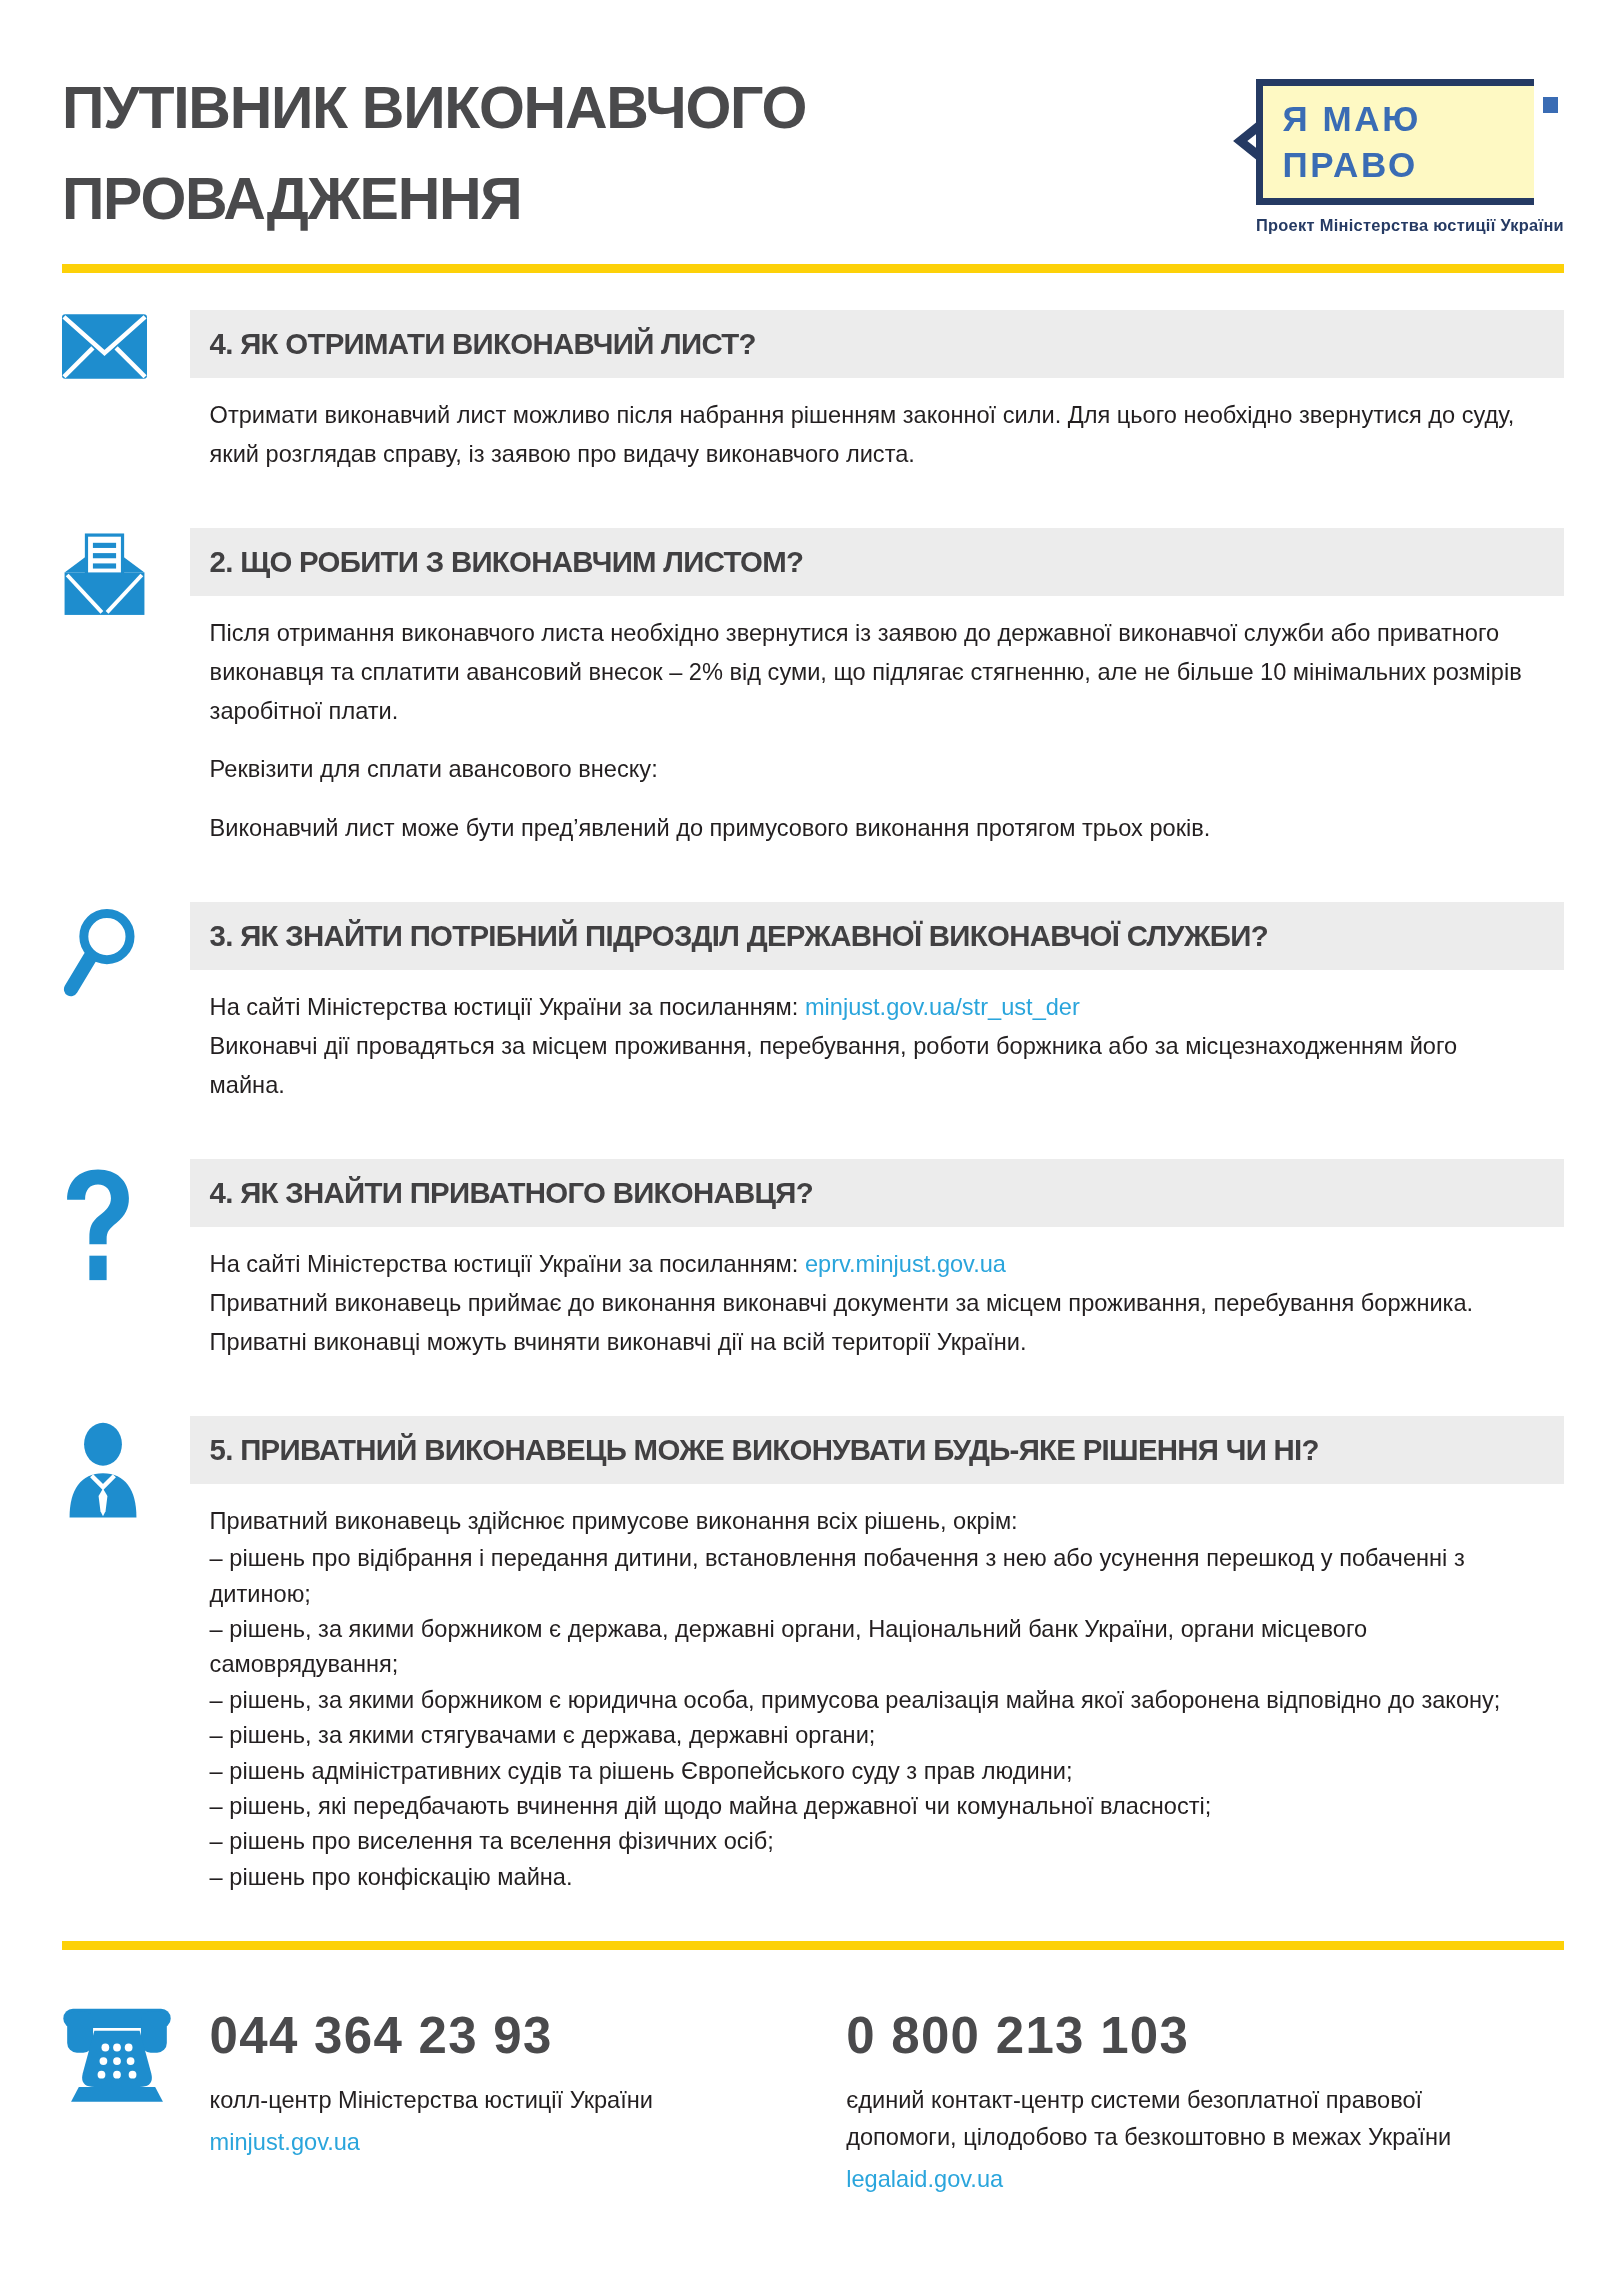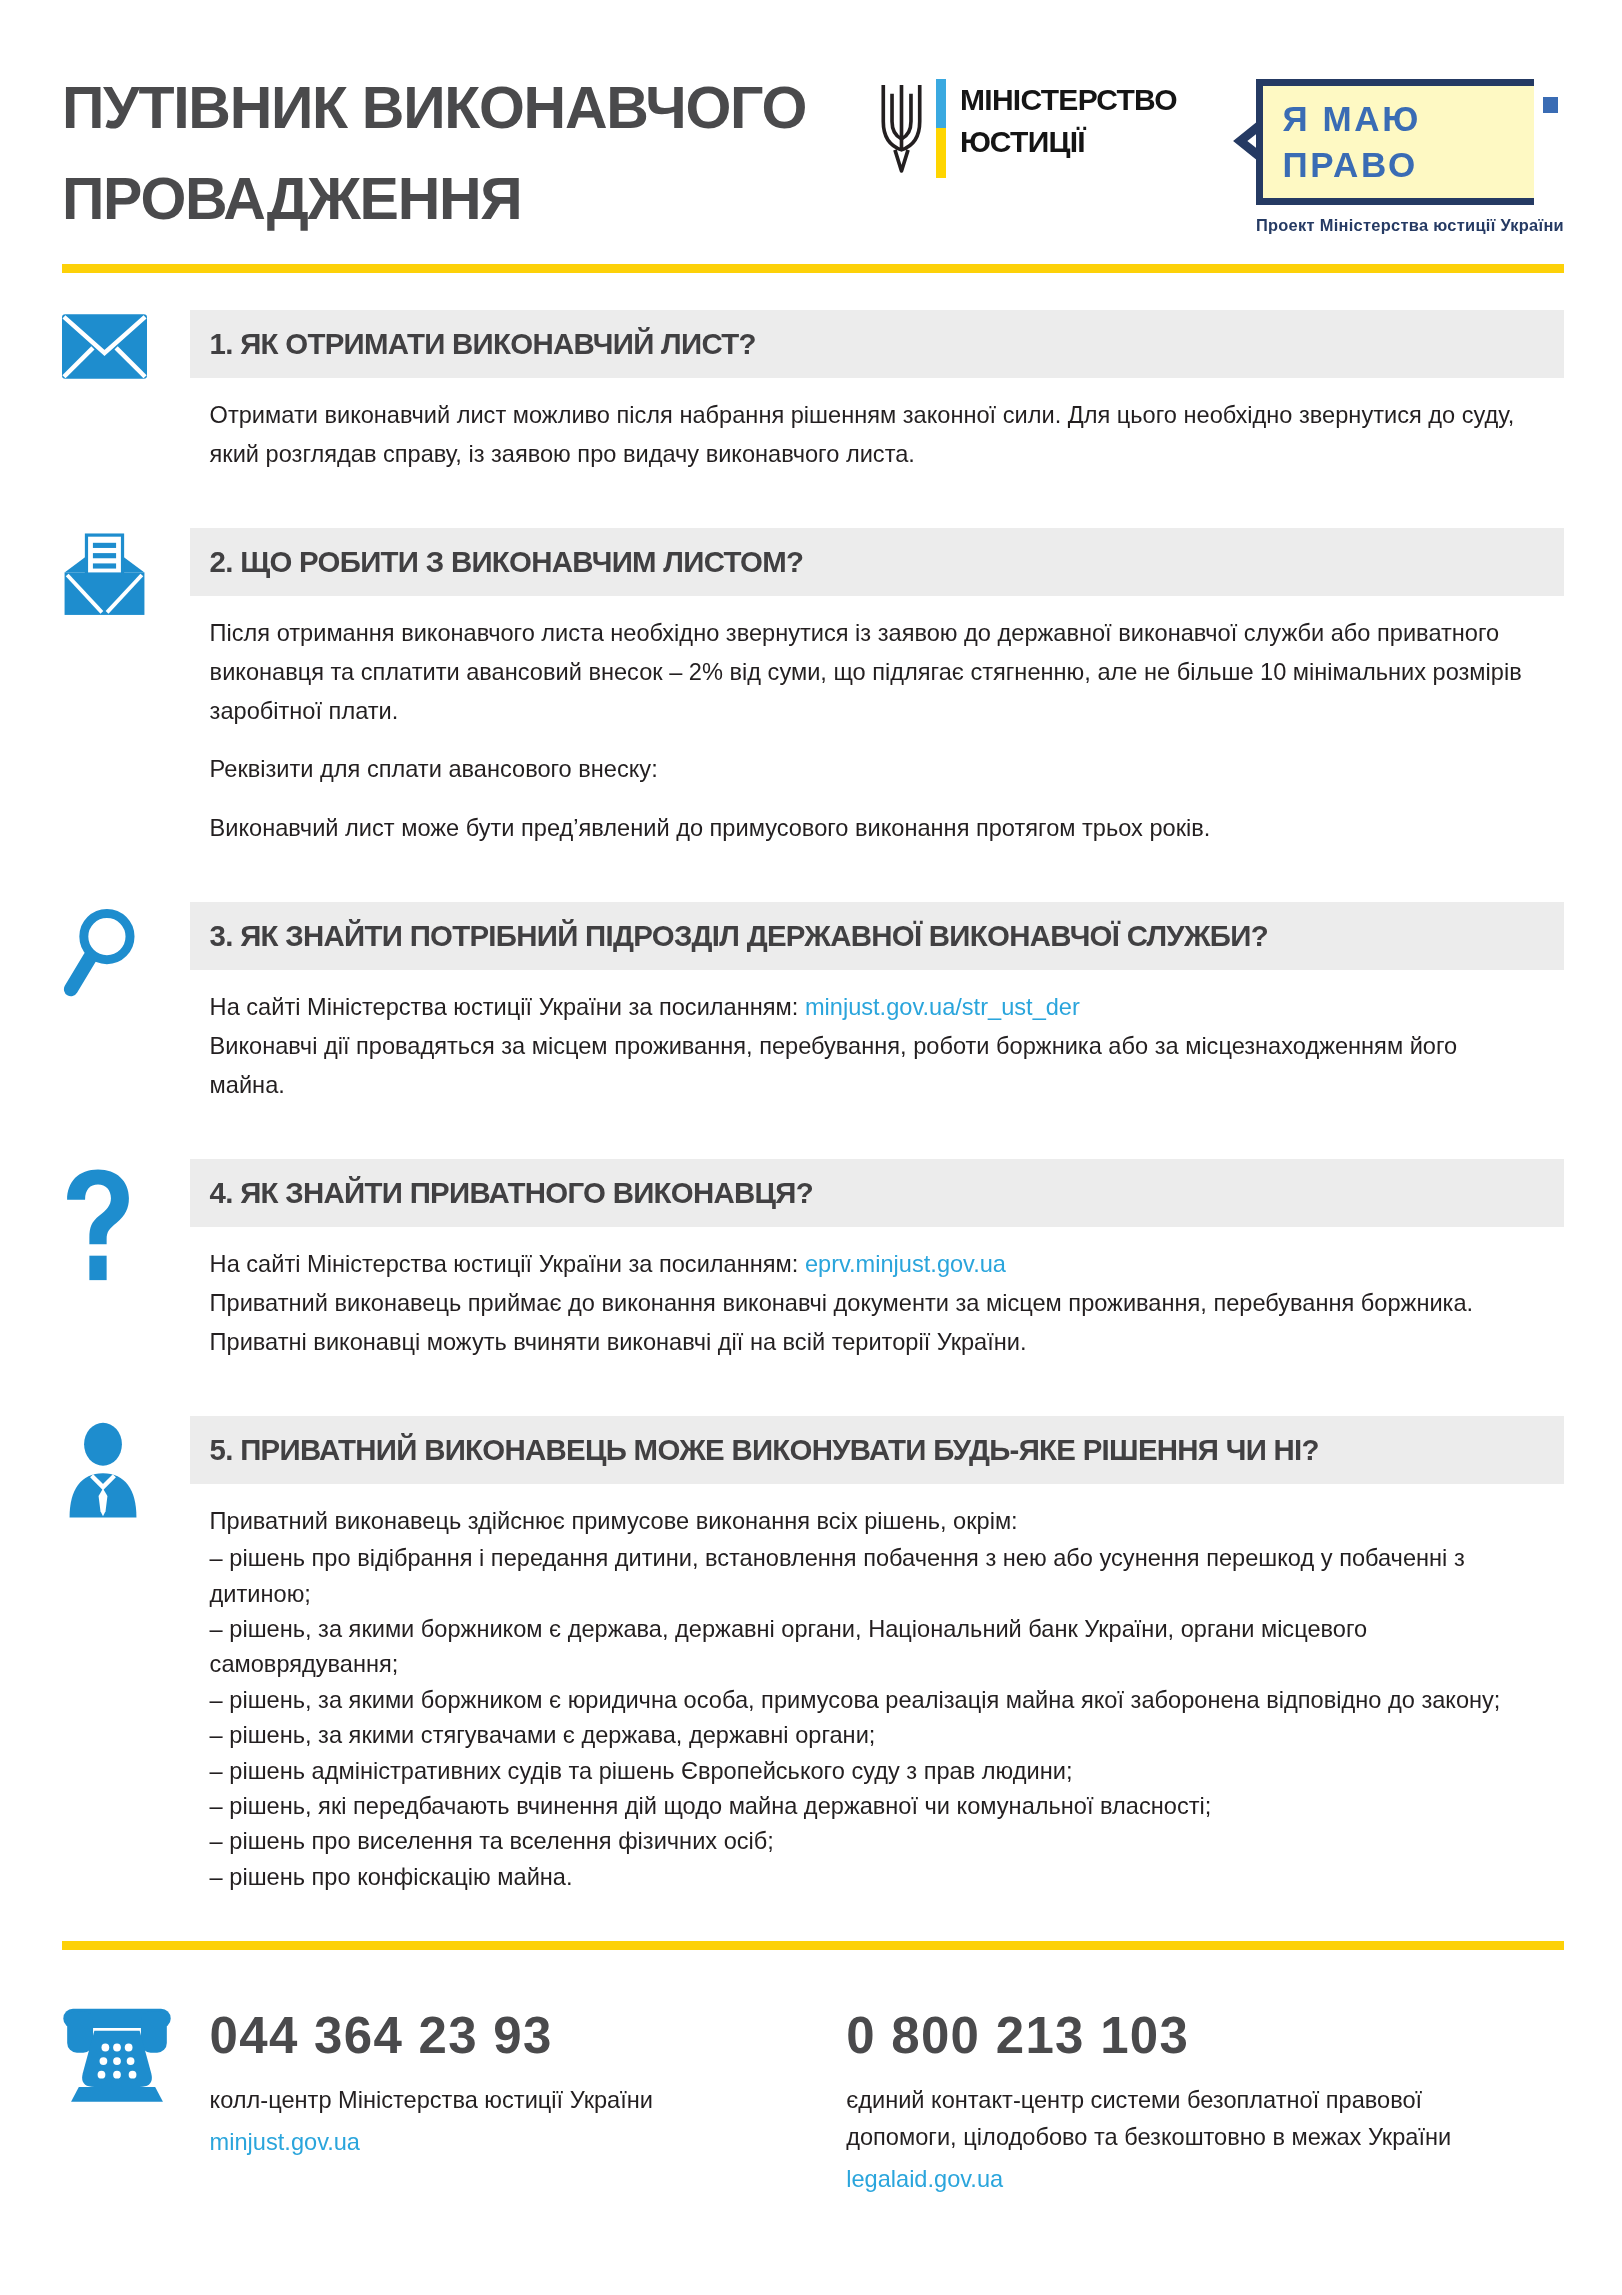--- a/index.html
+++ b/index.html
@@ -68,35 +68,20 @@
 <div class="page">
 
   <div class="header">
     <div class="page-title">
       <div>ПУТІВНИК ВИКОНАВЧОГО</div>
       <div>ПРОВАДЖЕННЯ</div>
     </div>
 
     <div class="logos">
 
-      <div class="minjust-logo">
-        <span class="trident">
-          <svg width="51" height="98" viewBox="0 0 70 130" fill="none" stroke="currentColor" stroke-width="5" stroke-linejoin="round">
-            <path d="M10 6 v50 c0 22 10 34 25 39 c15 -5 25 -17 25 -39 v-50"></path>
-            <path d="M22 18 v38 c0 12 5 20 13 24 c8 -4 13 -12 13 -24 v-38"></path>
-            <path d="M35 6 v89"></path>
-            <path d="M26 95 l9 29 l9 -29"></path>
-          </svg>
-        </span>
-        <span class="flag-bar"></span>
-        <div class="minjust-name">
-          <div>МІНІСТЕРСТВО</div>
-          <div>ЮСТИЦІЇ</div>
-        </div>
-      </div>
 
       <div class="pravo-wrap">
         <div class="pravo-badge">
           <span class="pravo-arrow">
             <svg width="30" height="48" viewBox="0 0 46 74">
               <path d="M46 0 L0 37 L46 74 L46 56 L22 37 L46 18 Z" fill="currentColor"></path>
             </svg>
           </span>
           <div class="pravo-text">
             <div>Я МАЮ</div>
@@ -119,21 +104,21 @@
         <div class="icon-col"><svg width="85" height="65" viewBox="0 0 132 100">
             <rect width="132" height="100" rx="5" fill="currentColor"></rect>
             <g stroke="#ffffff" stroke-width="7" fill="none">
               <path d="M3 4 L66 60 L129 4"></path>
               <path d="M3 97 L48 52"></path>
               <path d="M129 97 L84 52"></path>
             </g>
           </svg></div>
         <div class="section-main">
           <div class="section-bar">
-            <h2>1. ЯК ОТРИМАТИ ВИКОНАВЧИЙ ЛИСТ?</h2>
+            <h2>4. ЯК ОТРИМАТИ ВИКОНАВЧИЙ ЛИСТ?</h2>
           </div>
           <div class="section-body">
             <p class="block"><span>Отримати виконавчий лист можливо після набрання рішенням законної сили. Для цього необхідно звернутися до суду, який розглядав справу, із заявою про видачу виконавчого листа.</span></p>
           </div>
         </div>
       </div>
       <div class="section">
         <div class="icon-col"><svg width="85" height="86" viewBox="0 0 132 132">
             <polygon points="4,62 66,16 128,62" fill="currentColor"></polygon>
             <rect x="38" y="4" width="56" height="82" fill="#ffffff" stroke="currentColor" stroke-width="5"></rect>

